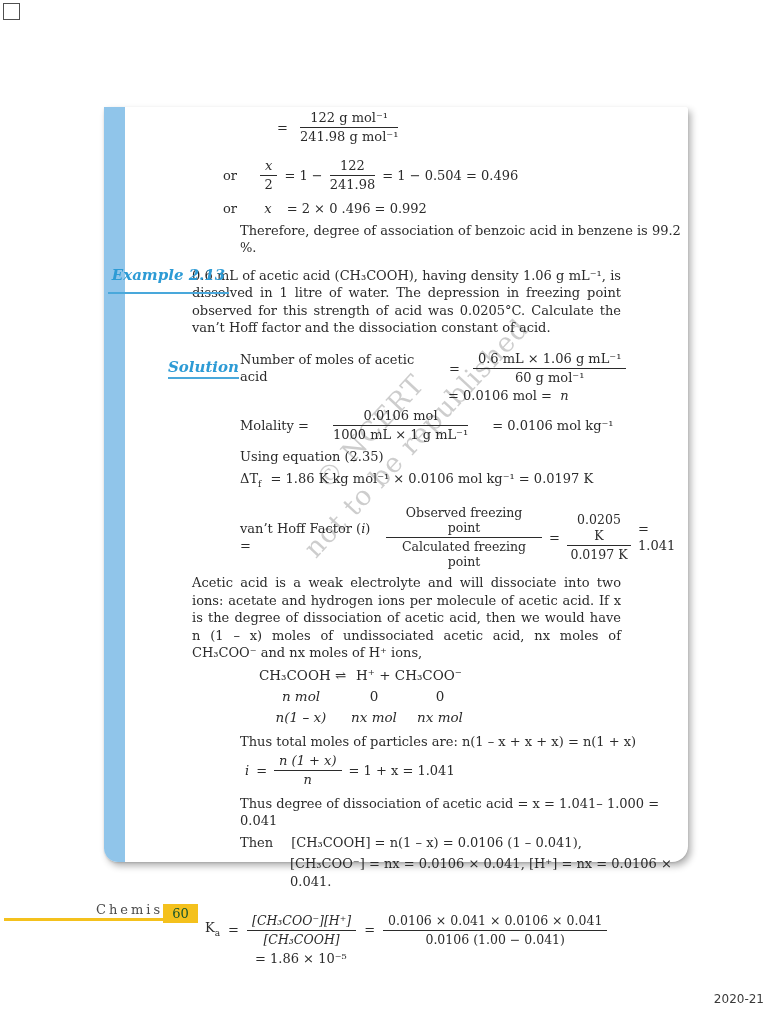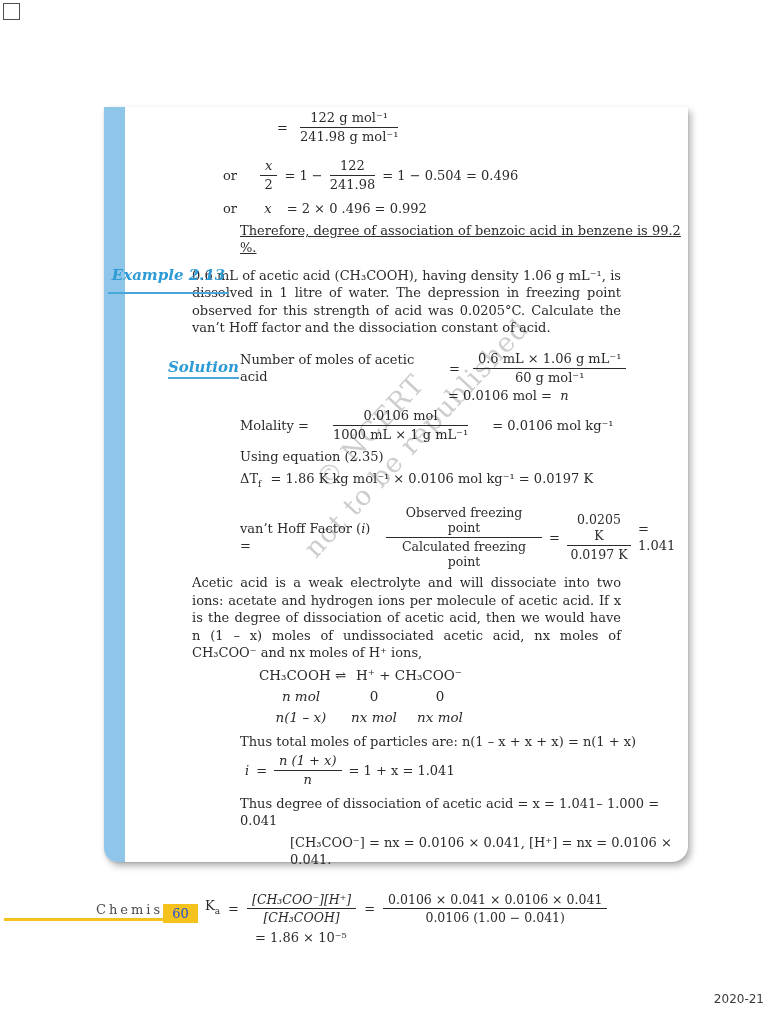--- a/index.html
+++ b/index.html
@@ -47,21 +47,21 @@
   .it { font-style:italic; }
   sub { font-size:9px; }
 
   
   .r-eq1   { margin:3px 0 0 173px; gap:12px; }
   .r-eq2   { margin:12px 0 0 119px; gap:7px; }
   .r-eq2 .or { margin-right:16px; }
   .r-eq3   { margin:7px 0 0 119px; }
   .r-eq3 .or { margin-right:23px; }
   .r-eq3 .vx { margin-right:11px; }
-  .r-concl { margin:4px 0 0 136px;text-decoration:underline; }
+  .r-concl { margin:4px 0 0 136px; }
 
   .ex-block { position:relative; margin-top:10px; min-height:72px; }
   .ex-label {
     position:absolute; left:4px; top:0; width:121px;
     text-align:center; padding-bottom:8px;
     border-bottom:2px solid #49a8db;
     color:#2d9bd5; font-style:italic; font-weight:bold; font-size:15px;
   }
   .body-col { margin-left:88px; width:429px; text-align:justify; }
 
@@ -104,21 +104,21 @@
   .footer-rule {
     position:absolute; left:4px; top:918px; width:161px; height:2.5px;
     background:#f4c11d;
   }
   .footer-subject {
     position:absolute; left:96px; top:902px;
     font-size:13px; letter-spacing:3px; color:#4a4a4a;
   }
   .footer-pagebox {
     position:absolute; left:163px; top:904px; width:35px; height:19px;
-    background:#f4c11d; color:#1d4ed8;
+    background:#f4c11d; color:#14532d;
     font-size:13px; text-align:center; line-height:19px;
   }
   .footer-year {
     position:absolute; left:0; top:992px; width:764px;
     text-align:right; font-size:12px; color:#3a3a3a;
     font-family:"DejaVu Sans","Liberation Sans",sans-serif;
   }
 </style>
 </head>
 <body>
@@ -237,20 +237,24 @@
         <span>=</span>
         <span class="fr">
           <span class="num it">n (1 + x)</span>
           <span class="den it">n</span>
         </span>
         <span>= 1 + x = 1.041</span>
       </div>
 
       <div class="r-degree">Thus degree of dissociation of acetic acid = x = 1.041– 1.000 = 0.041</div>
 
+      <div class="r-then">
+        <span>Then</span>
+        <span class="then-body">[CH₃COOH] = n(1 – x) = 0.0106 (1 – 0.041),</span>
+      </div>
 
       <div class="r-then2">[CH₃COO⁻] = nx = 0.0106 × 0.041, [H⁺] = nx = 0.0106 × 0.041.</div>
 
       <div class="eq r-ka">
         <span><span>K</span><sub>a</sub></span>
         <span>=</span>
         <span class="fr it">
           <span class="num">[CH₃COO⁻][H⁺]</span>
           <span class="den">[CH₃COOH]</span>
         </span>

